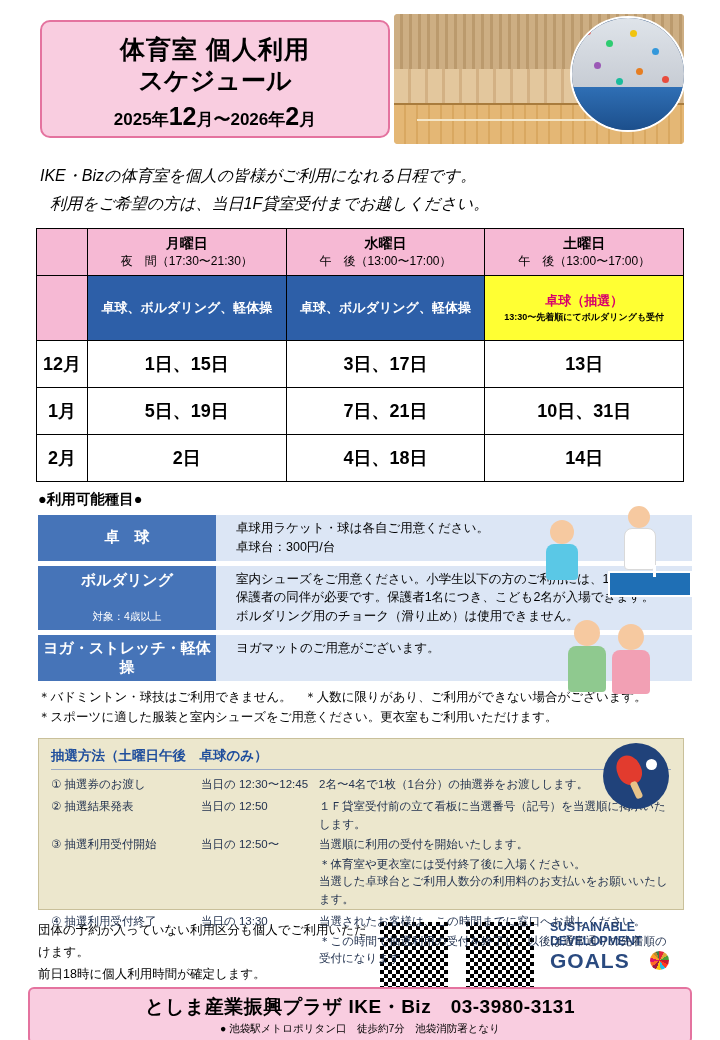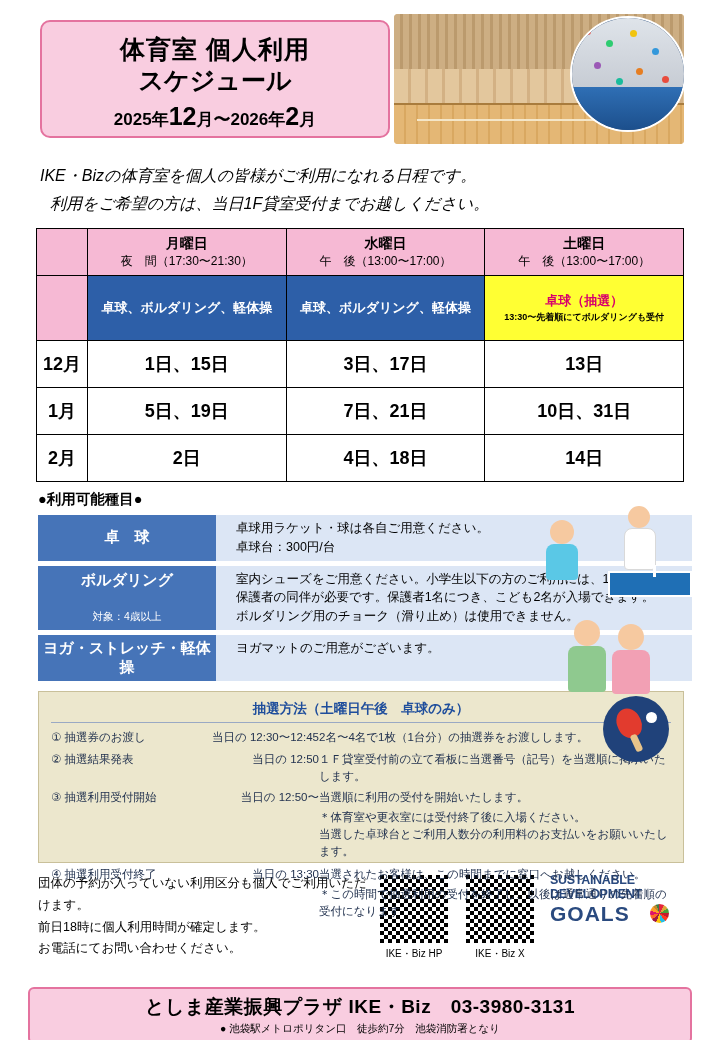--- a/index.html
+++ b/index.html
@@ -253,37 +253,36 @@
   .lottery-box {
     margin: 10px 8px 0 10px;
     background: #ece7cd;
     border: 1px solid #c9c09a;
     padding: 8px 12px 10px 12px;
     position: relative;
     height: 172px;
     box-sizing: border-box;
   }
   .lottery-title {
-    text-align: center;
     color: #1f4e9c;
     font-weight: bold;
     font-size: 13.5px;
     border-bottom: 1px solid #9aa9c4;
     padding-bottom: 4px;
     margin-bottom: 6px;
   }
   .lot-row {
     display: flex;
     font-size: 11.5px;
     color: #22324f;
     line-height: 1.5;
     margin-bottom: 3px;
   }
   .lot-c1 { width: 150px; }
-  .lot-c2 { width: 118px; text-align: right; }
+  .lot-c2 { width: 118px; }
   .lot-c3 { flex: 1; }
   .lot-extra {
     margin-left: 268px;
     font-size: 11.5px;
     color: #22324f;
     line-height: 1.5;
   }
   .pingpong-icon {
     position: absolute;
     right: 14px;
@@ -528,20 +527,24 @@
 
   <div class="type-row">
     <div class="type-badge">
       <span>ヨガ・ストレッチ・軽体操</span>
     </div>
     <div class="type-desc">
       <div>ヨガマットのご用意がございます。</div>
     </div>
   </div>
 
+  <div class="notes">
+    <div>＊バドミントン・球技はご利用できません。　＊人数に限りがあり、ご利用ができない場合がございます。</div>
+    <div>＊スポーツに適した服装と室内シューズをご用意ください。更衣室もご利用いただけます。</div>
+  </div>
 
   <div class="lottery-box">
     <div class="lottery-title">抽選方法（土曜日午後　卓球のみ）</div>
 
     <div class="lot-row">
       <div class="lot-c1">
         <span>①</span>
         <span>抽選券のお渡し</span>
       </div>
       <div class="lot-c2">当日の 12:30〜12:45</div>

